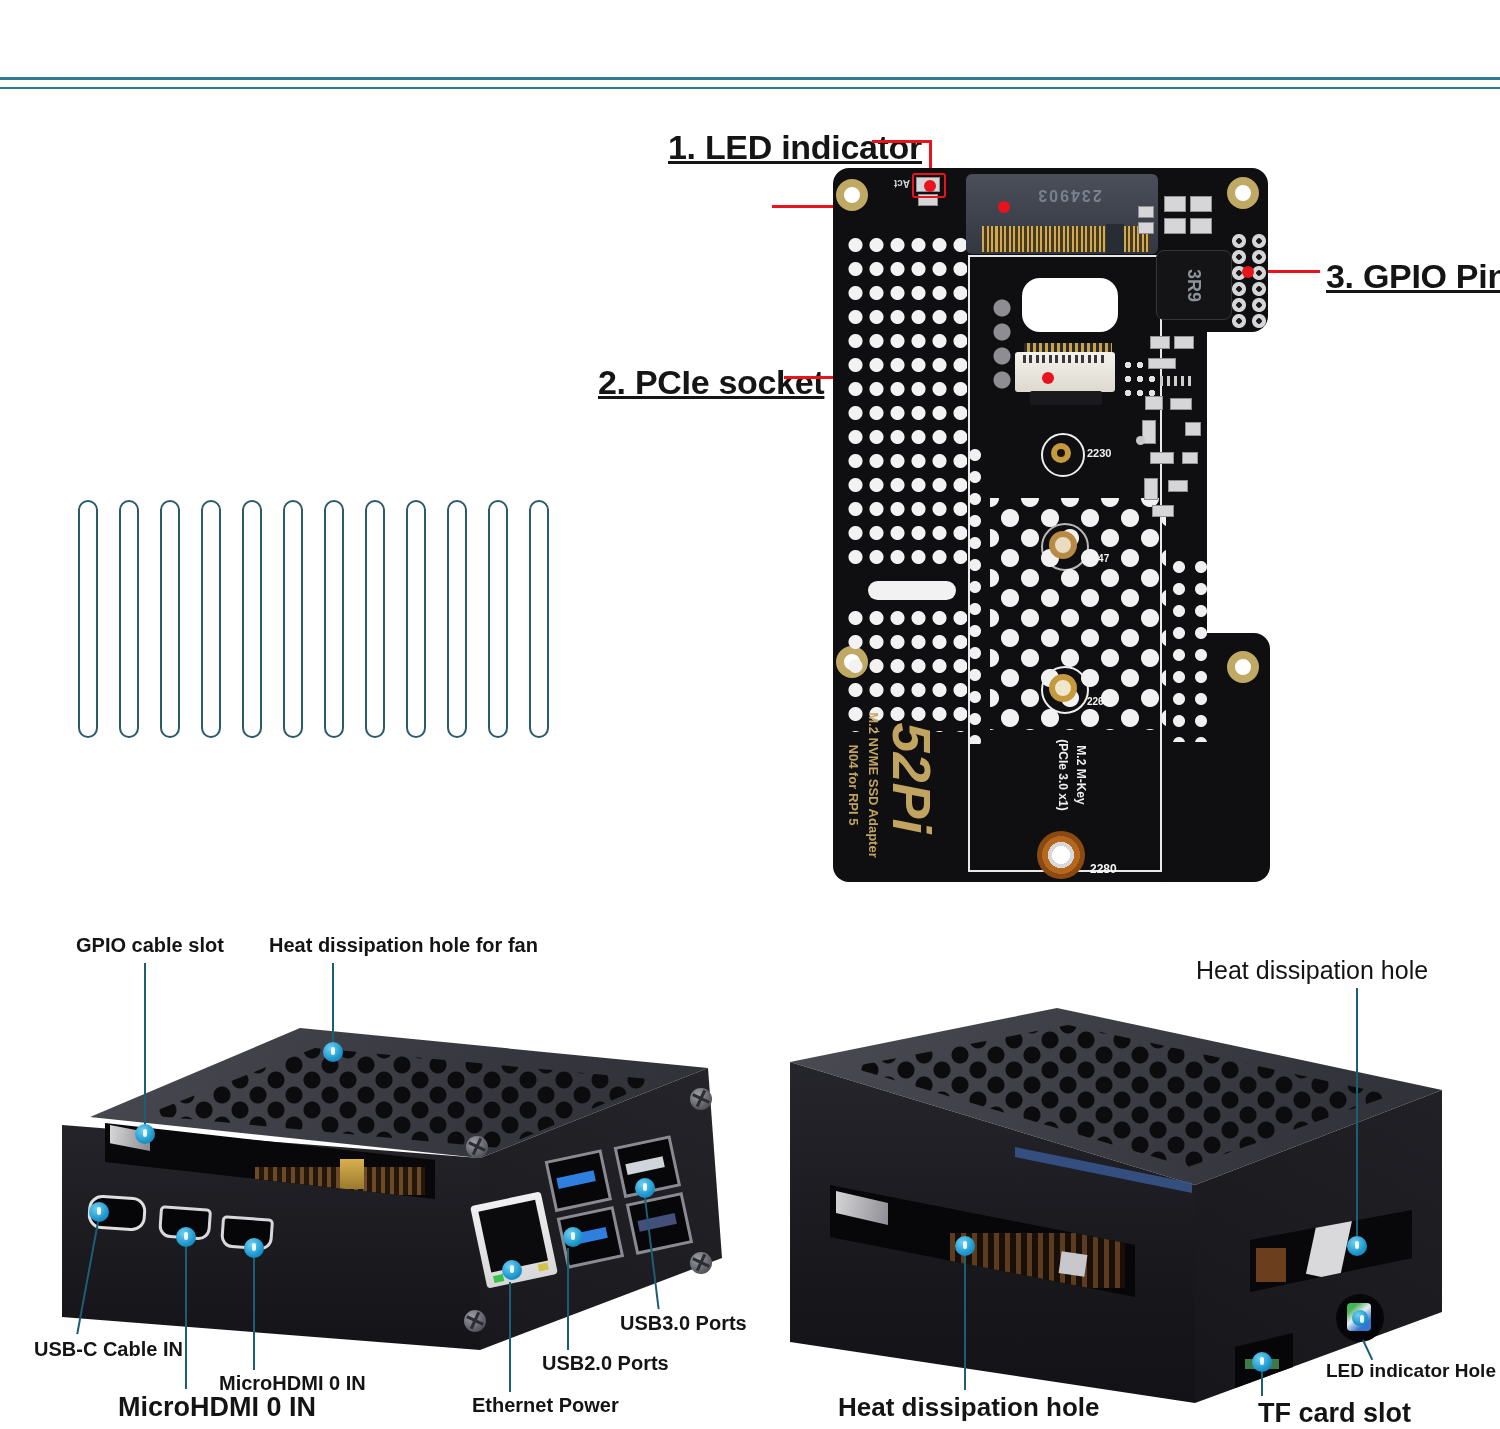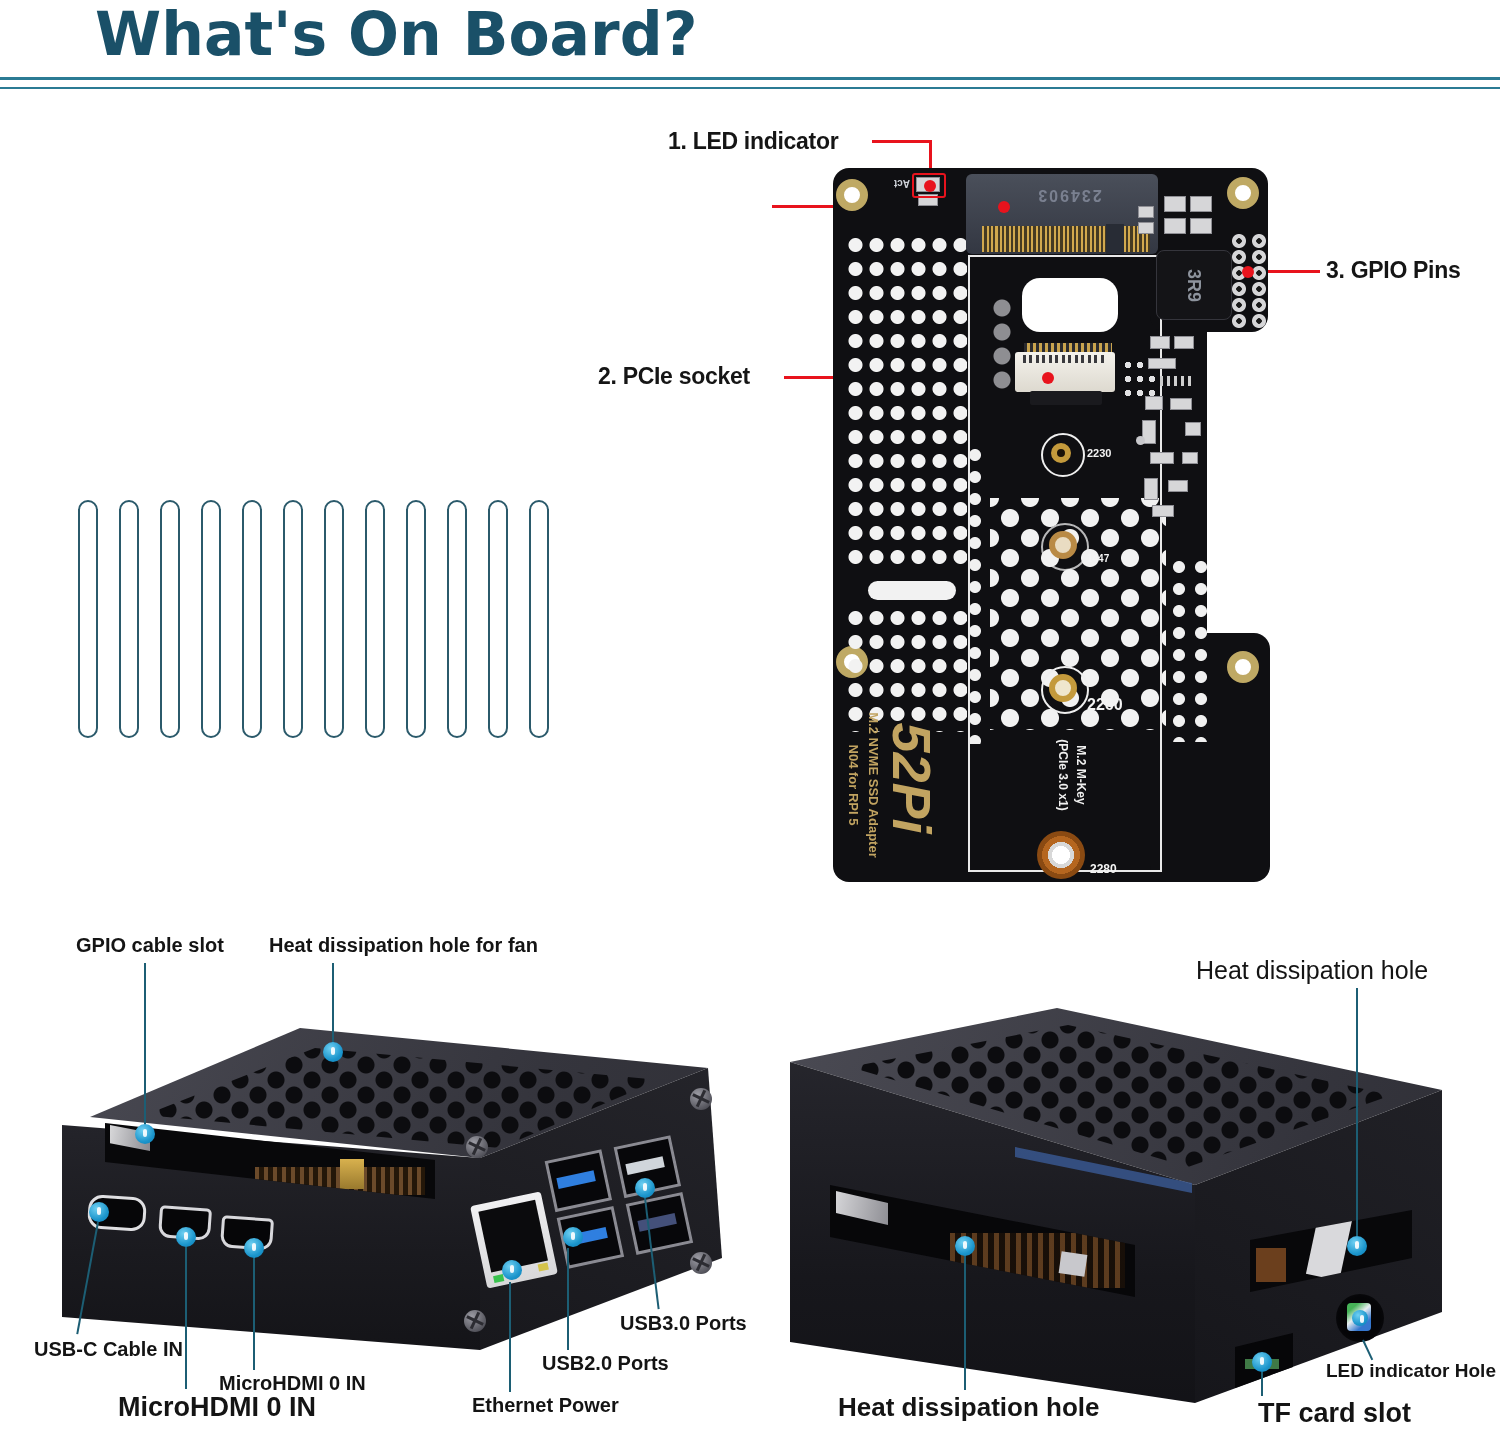--- a/index.html
+++ b/index.html
@@ -4,21 +4,21 @@
 <style>
   html,body{margin:0;padding:0;background:#fff;}
   .canvas{position:relative;width:1500px;height:1429px;background:#fff;overflow:hidden;
           font-family:"Liberation Sans",sans-serif;}
   .abs{position:absolute;}
   
   .title{position:absolute;font-family:"DejaVu Sans",sans-serif;font-weight:bold;
          color:#1a5068;font-size:60px;line-height:1;letter-spacing:0px;white-space:nowrap;}
   .rule{position:absolute;left:0;width:1500px;height:7px;
         border-top:3px solid #2b7b94;border-bottom:2px solid #2b7b94;}
-  .callout{position:absolute;font-size:23px;font-weight:600;color:#151515;white-space:nowrap;letter-spacing:-0.3px;}
+  .callout{position:absolute;font-size:34px;font-weight:600;color:#151515;white-space:nowrap;letter-spacing:-0.3px;text-decoration:underline;}
   .plabel{position:absolute;font-weight:bold;color:#141414;white-space:nowrap;}
   
   .rline{position:absolute;background:#e8131d;}
   .tline{position:absolute;width:2px;background:#1c5e74;transform-origin:top center;}
   .rdot{position:absolute;width:12px;height:12px;border-radius:50%;background:#e8131d;}
   .bdot{position:absolute;width:20px;height:20px;border-radius:50%;
         background:radial-gradient(circle at 38% 32%,#6fd0f2,#1b95cc 62%,#0d7cb1);}
   .bdot::after{content:"";position:absolute;left:8px;top:5px;width:4px;height:8px;
         background:rgba(255,255,255,.9);border-radius:2px;}
   
@@ -48,21 +48,20 @@
   .screw::after{content:"";position:absolute;left:2px;top:9px;width:18px;height:3px;background:#2c2c32;transform:rotate(115deg);}
   .usb-port{position:relative;width:52px;height:46px;background:#07070a;border:3px solid #8a8a92;margin-bottom:6px;}
   .tongue{position:absolute;left:5px;top:16px;width:38px;height:11px;}
   .pill{display:inline-block;width:16px;height:234px;border:2px solid #2b5a6b;border-radius:11px;margin-right:21px;background:#fff;}
 </style>
 </head>
 <body>
 
 <div class="canvas">
 
-  <div class="title" style="left:95px;top:4px;">What's On Board?</div>
   <div class="rule" style="top:77px;"></div>
 
   <div class="callout" style="left:668px;top:128px;">1. LED indicator</div>
   <div class="callout" style="left:1326px;top:257px;">3. GPIO Pins</div>
   <div class="callout" style="left:598px;top:363px;">2. PCIe socket</div>
 
   <div class="rline" style="left:872px;top:140px;width:60px;height:3px;"></div>
   <div class="rline" style="left:929px;top:140px;width:3px;height:42px;"></div>
   <div class="rline" style="left:772px;top:205px;width:232px;height:3px;"></div>
   <div class="rline" style="left:1252px;top:270px;width:68px;height:3px;"></div>
@@ -136,21 +135,21 @@
   <div class="wring" style="left:1041px;top:433px;width:40px;height:40px;"></div>
   <div class="goldring" style="left:1051px;top:443px;width:8px;height:8px;border:6px solid #c49a3c;background:#1a1208;"></div>
   <div class="slabel" style="left:1087px;top:447px;">2230</div>
 
   <div class="wring" style="left:1041px;top:523px;width:44px;height:44px;border-color:rgba(240,240,240,.75);"></div>
   <div class="goldring" style="left:1049px;top:531px;width:16px;height:16px;border:6px solid #b98a45;background:#e9dcc2;"></div>
   <div class="slabel" style="left:1087px;top:553px;font-size:10px;">1447</div>
 
   <div class="wring" style="left:1041px;top:666px;width:44px;height:44px;"></div>
   <div class="goldring" style="left:1049px;top:674px;width:16px;height:16px;border:6px solid #c49a3c;background:#efe6cd;"></div>
-  <div class="slabel" style="left:1087px;top:696px;font-size:16px;">2260</div>
+  <div class="slabel" style="left:1087px;top:696px;font-size:10px;">2260</div>
 
   <div class="goldring" style="left:1037px;top:831px;width:48px;height:48px;background:radial-gradient(circle,#ffffff 0 9px,#d8d8d8 9px 13px,#b5661f 13px 19px,#8a4a12 19px 24px);"></div>
   <div class="slabel" style="left:1090px;top:862px;font-size:12px;">2280</div>
 
   <div class="abs goldtxt" style="left:768px;top:763px;width:185px;height:44px;transform:rotate(90deg);font-size:13px;line-height:1.5;text-align:center;">
     <div>M.2 NVME SSD Adapter</div>
     <div>N04 for RPI 5</div>
   </div>
   <div class="abs goldtxt" style="left:837px;top:742px;width:150px;height:72px;transform:rotate(90deg);font-size:54px;font-style:italic;text-align:center;line-height:72px;">52Pi</div>
   <div class="abs" style="left:1000px;top:750px;width:130px;height:50px;transform:rotate(90deg);color:#f0f0f0;font-size:12px;font-weight:bold;text-align:center;line-height:1.5;">

